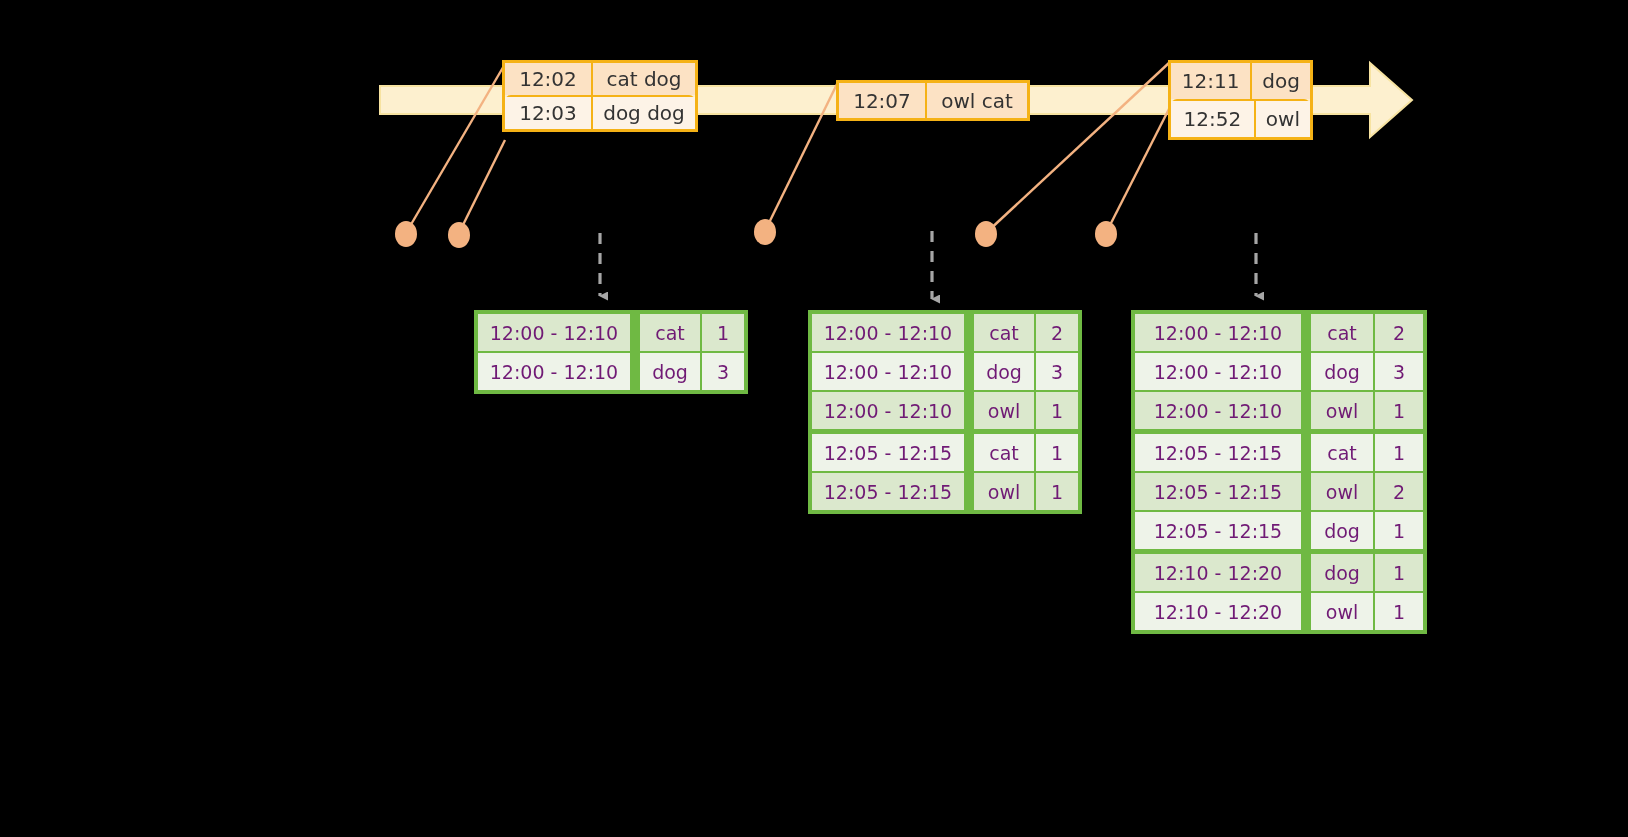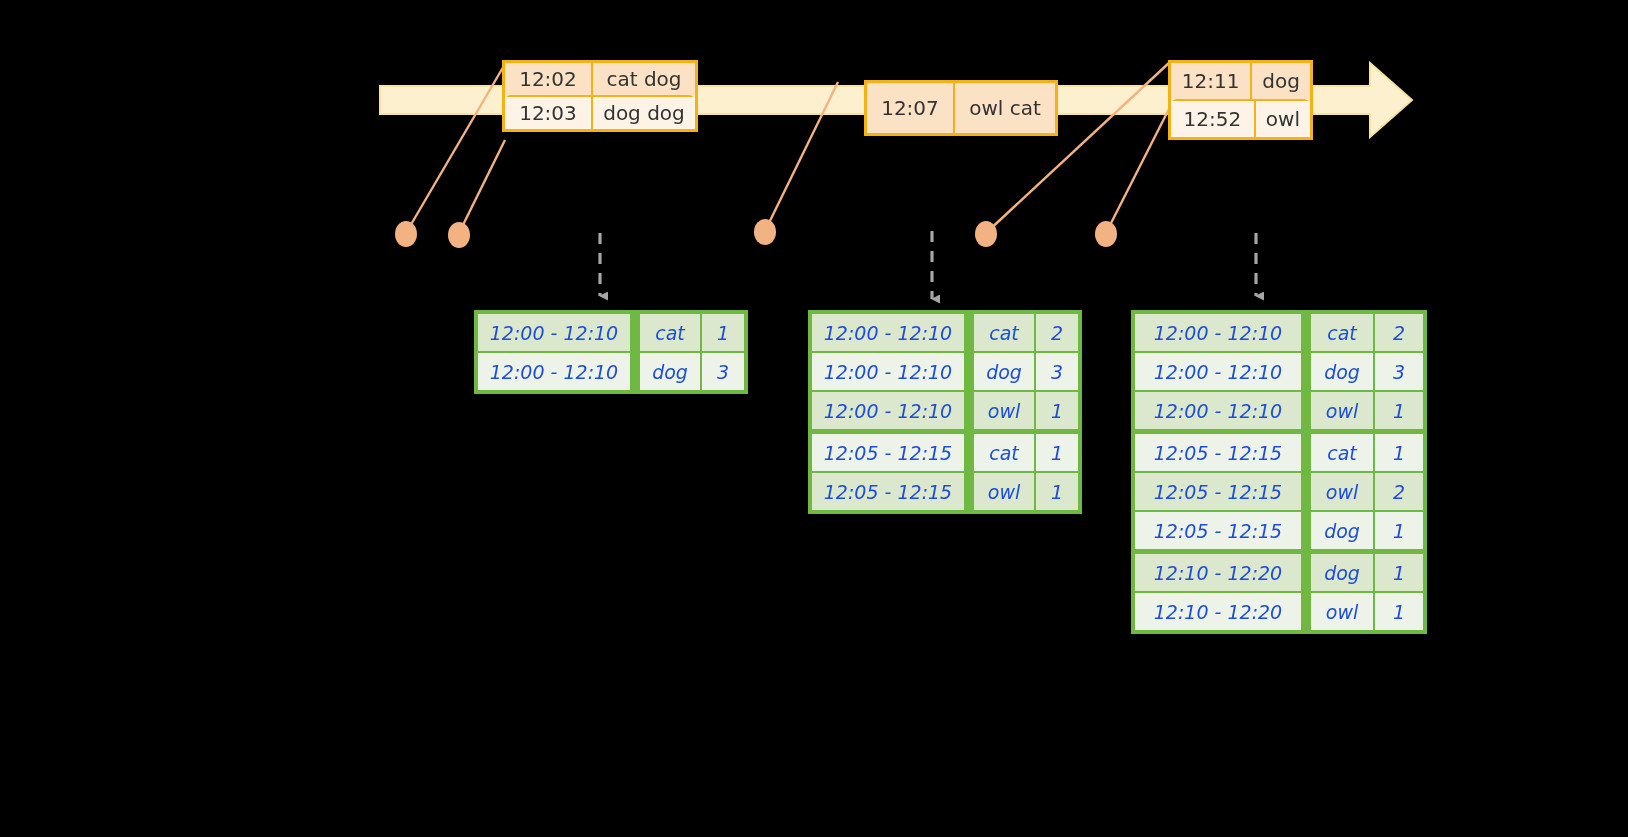--- a/index.html
+++ b/index.html
@@ -20,21 +20,21 @@
   .shade-a .evt-time,.shade-a .evt-val{background:#fce2c4;}
   .shade-b .evt-time,.shade-b .evt-val{background:#fdf3e7;}
 
   
   .res-table{position:absolute;border:4px solid #6fb943;box-sizing:border-box;
              background:#6fb943;display:flex;flex-direction:column;z-index:5;}
   .res-row{display:flex;height:37px;}
   .res-row + .res-row{margin-top:2px;}
   .res-row.grp{margin-top:5px;}
   .res-cell{display:flex;align-items:center;justify-content:center;
-            font-size:19px;color:#1d4ed8;box-sizing:border-box;font-style:italic;}
+            font-size:19px;color:#701a75;box-sizing:border-box;}
   .c-win{width:152px;}
   .c-key{width:60px;margin-left:10px;}
   .c-cnt{width:42px;margin-left:2px;}
   .odd .res-cell{background:#dbe8cd;}
   .even .res-cell{background:#eef3e9;}
   .w-wide .c-win{width:166px;}
   .w-wide .c-key{width:62px;}
   .w-wide .c-cnt{width:48px;}
 </style>
 </head>
@@ -80,21 +80,21 @@
     <div class="evt-row shade-a">
       <div class="evt-time">12:02</div>
       <div class="evt-val">cat dog</div>
     </div>
     <div class="evt-row shade-b">
       <div class="evt-time">12:03</div>
       <div class="evt-val">dog dog</div>
     </div>
   </div>
 
-  <div class="evt-box" style="left:836px;top:80px;width:194px;height:56px;margin-left:28px;">
+  <div class="evt-box" style="left:836px;top:80px;width:194px;height:41px;">
     <div class="evt-row shade-a">
       <div class="evt-time">12:07</div>
       <div class="evt-val">owl cat</div>
     </div>
   </div>
 
   <div class="evt-box" style="left:1168px;top:60px;width:145px;height:80px;">
     <div class="evt-row shade-a">
       <div class="evt-time">12:11</div>
       <div class="evt-val">dog</div>

